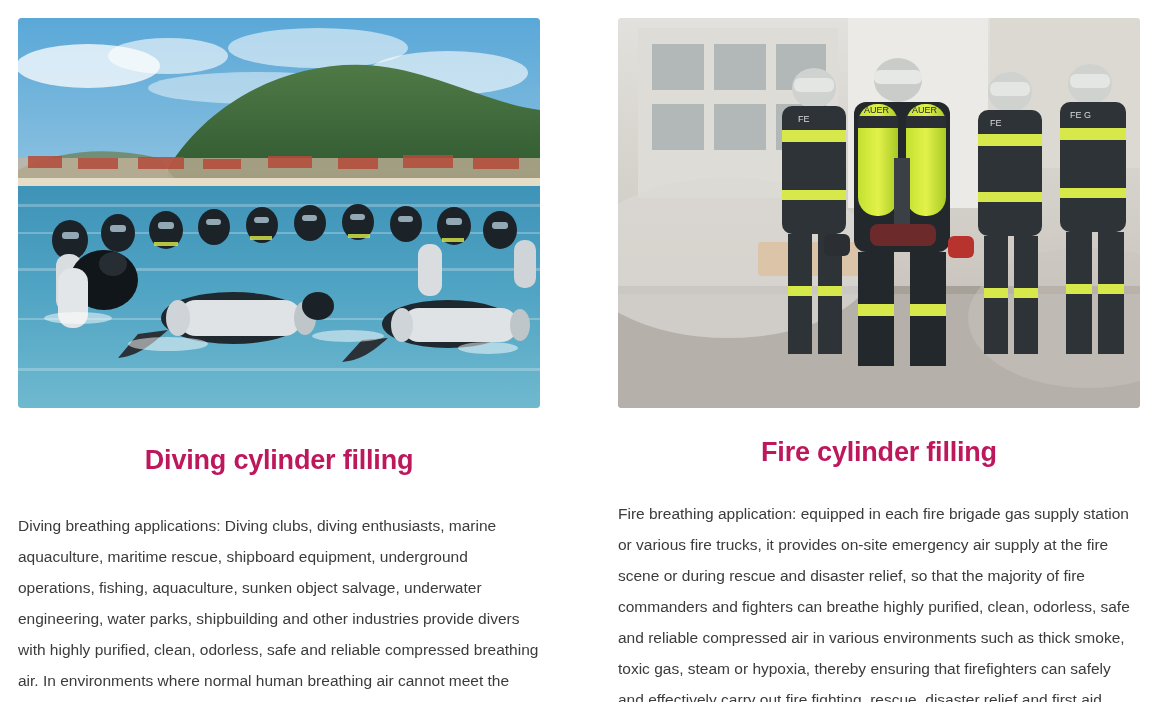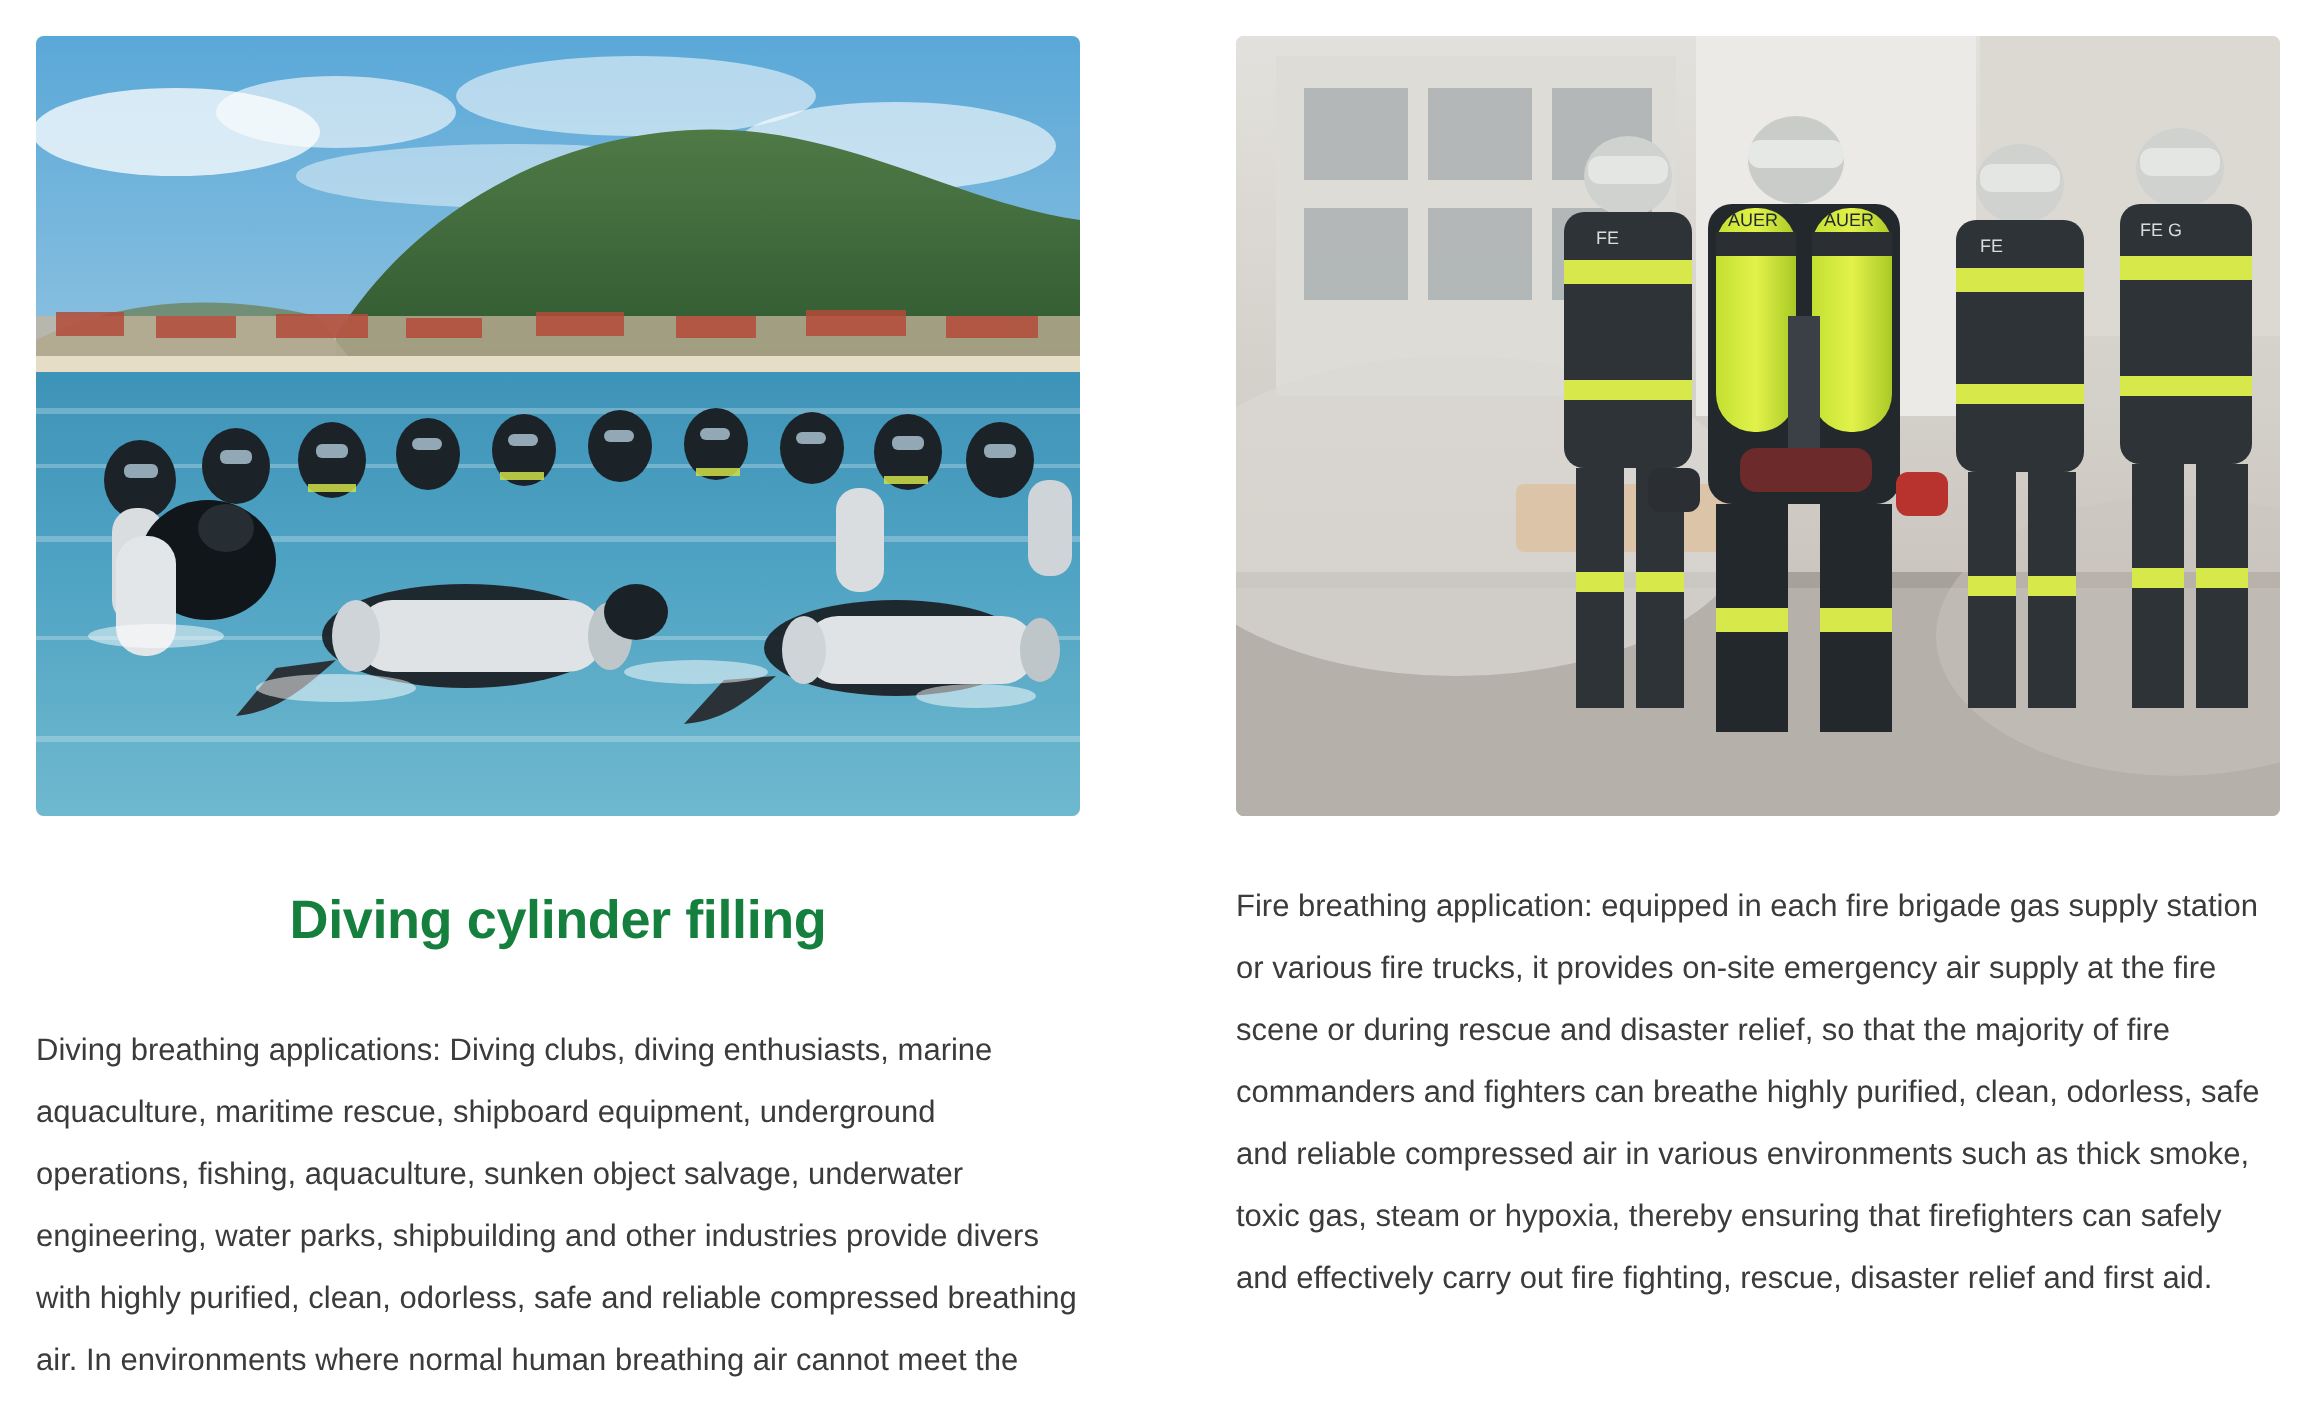--- a/index.html
+++ b/index.html
@@ -43,21 +43,21 @@
   }
   .photo svg {
     display: block;
     width: 100%;
     height: 100%;
   }
   .caption {
     text-align: center;
     font-size: 27px;
     font-weight: bold;
-    color: #15803d;
+    color: #be185d;
     letter-spacing: -0.2px;
     margin-top: 36px;
     margin-bottom: 0;
     line-height: 1.2;
   }
   .col.right .caption {
     margin-top: 28px;
   }
   .body-text {
     font-size: 15.5px;
@@ -299,17 +299,18 @@
               <rect x="448" y="266" width="26" height="10" fill="#d7e84a"></rect>
               <rect x="480" y="266" width="26" height="10" fill="#d7e84a"></rect>
               <text x="452" y="100" font-family="Liberation Sans, sans-serif" font-size="9" fill="#d9dcd8">FE G</text>
             </g>
 
             <rect x="330" y="218" width="26" height="22" rx="6" fill="#b9332e"></rect>
             <rect x="206" y="216" width="26" height="22" rx="6" fill="#2b2f33"></rect>
           </g>
         </svg>
       </div>
+      <div class="caption">Fire cylinder filling</div>
       <p class="body-text">Fire breathing application: equipped in each fire brigade gas supply station or various fire trucks, it provides on-site emergency air supply at the fire scene or during rescue and disaster relief, so that the majority of fire commanders and fighters can breathe highly purified, clean, odorless, safe and reliable compressed air in various environments such as thick smoke, toxic gas, steam or hypoxia, thereby ensuring that firefighters can safely and effectively carry out fire fighting, rescue, disaster relief and first aid.</p>
     </div>
 
   </div>
 </div>
 
 </body></html>

